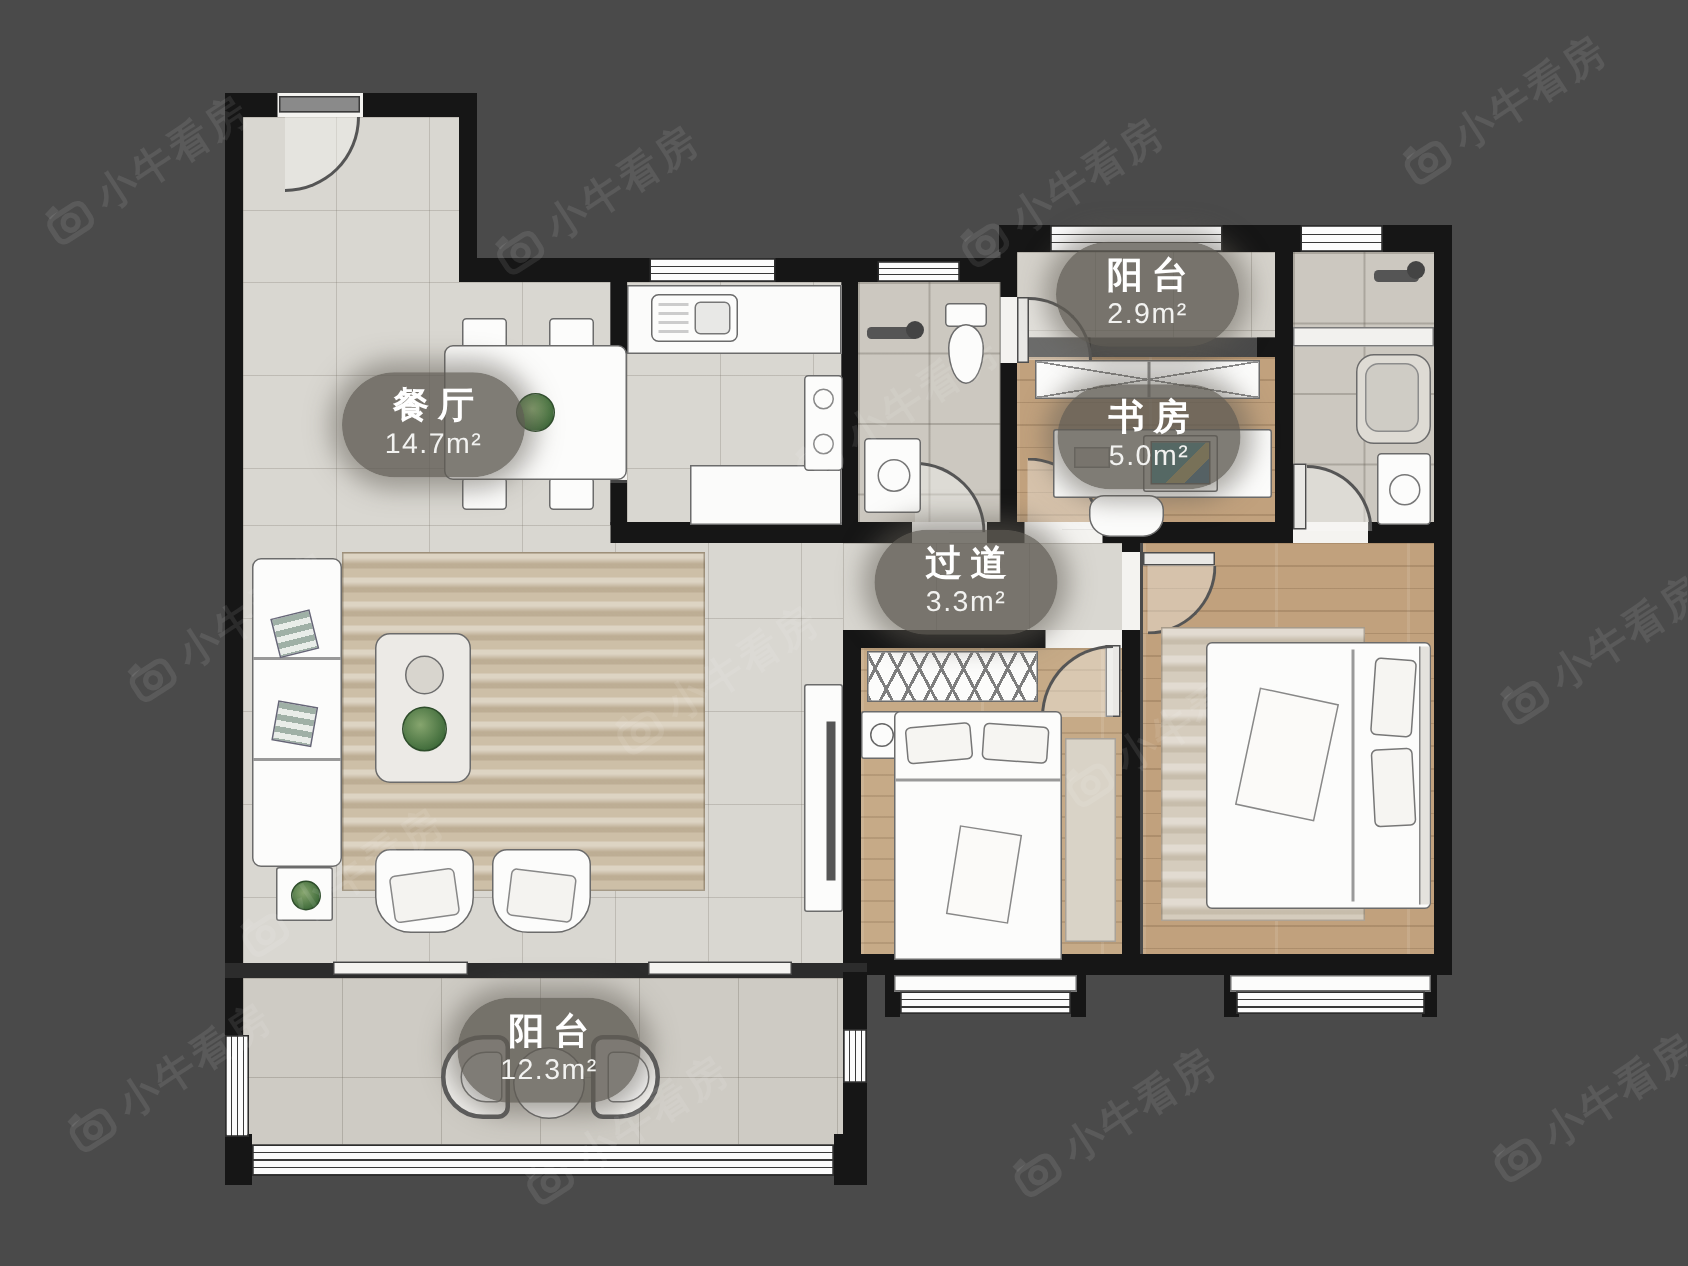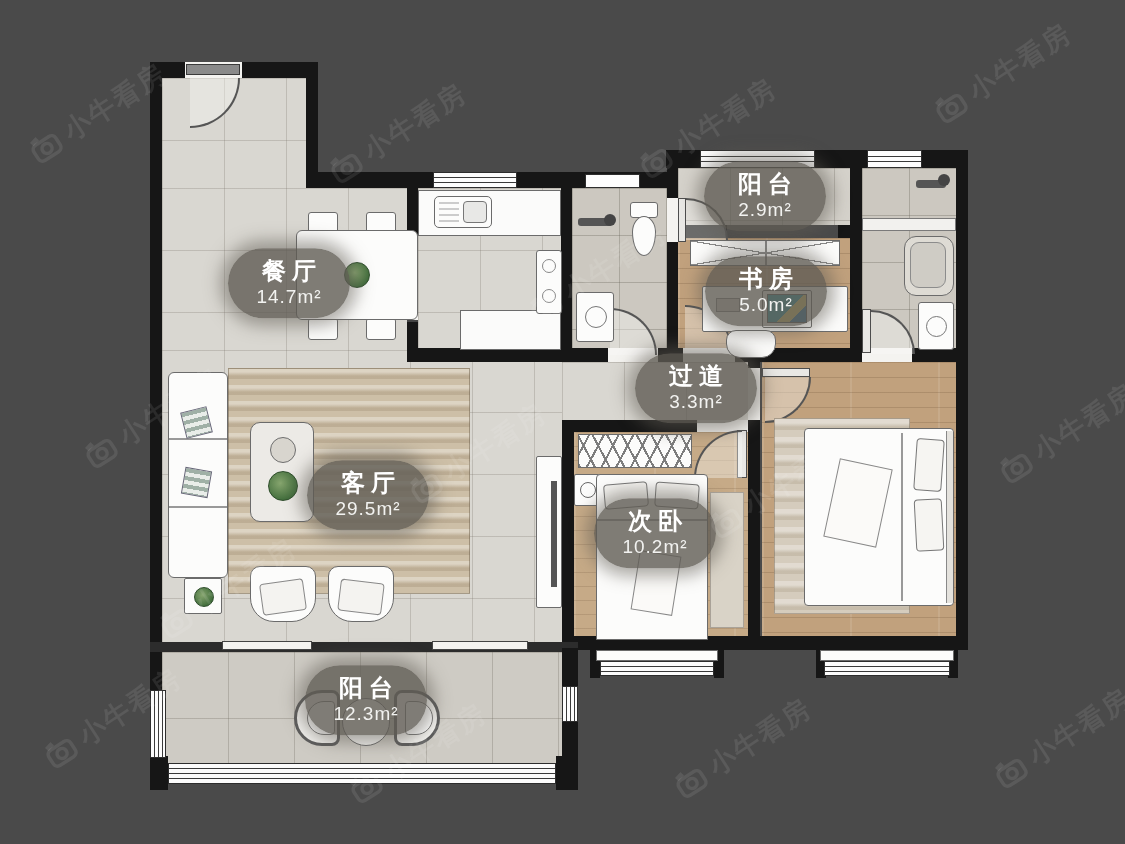--- a/index.html
+++ b/index.html
@@ -260,31 +260,23 @@
     <span class="ar">14.7m²</span>
   </div>
   <div class="pill" style="left:765px;top:196px">
     <span class="nm">阳台</span>
     <span class="ar">2.9m²</span>
   </div>
   <div class="pill" style="left:766px;top:291px">
     <span class="nm">书房</span>
     <span class="ar">5.0m²</span>
   </div>
-  <div class="pill" style="left:696px;top:388px">
+  <div class="pill" style="left:644px;top:388px">
     <span class="nm">过道</span>
     <span class="ar">3.3m²</span>
-  </div>
-  <div class="pill" style="left:368px;top:495px">
-    <span class="nm">客厅</span>
-    <span class="ar">29.5m²</span>
-  </div>
-  <div class="pill" style="left:655px;top:533px">
-    <span class="nm">次卧</span>
-    <span class="ar">10.2m²</span>
   </div>
   <div class="pill" style="left:366px;top:700px">
     <span class="nm">阳台</span>
     <span class="ar">12.3m²</span>
   </div>
 
   <div id="watermarks">
       <div class="wm" style="left: 20px; top: 95px;">
         <svg width="32" height="28" viewBox="0 0 32 28">
           <rect x="3" y="7" width="26" height="18" rx="5" fill="none" stroke="currentColor" stroke-width="3.6"></rect>

